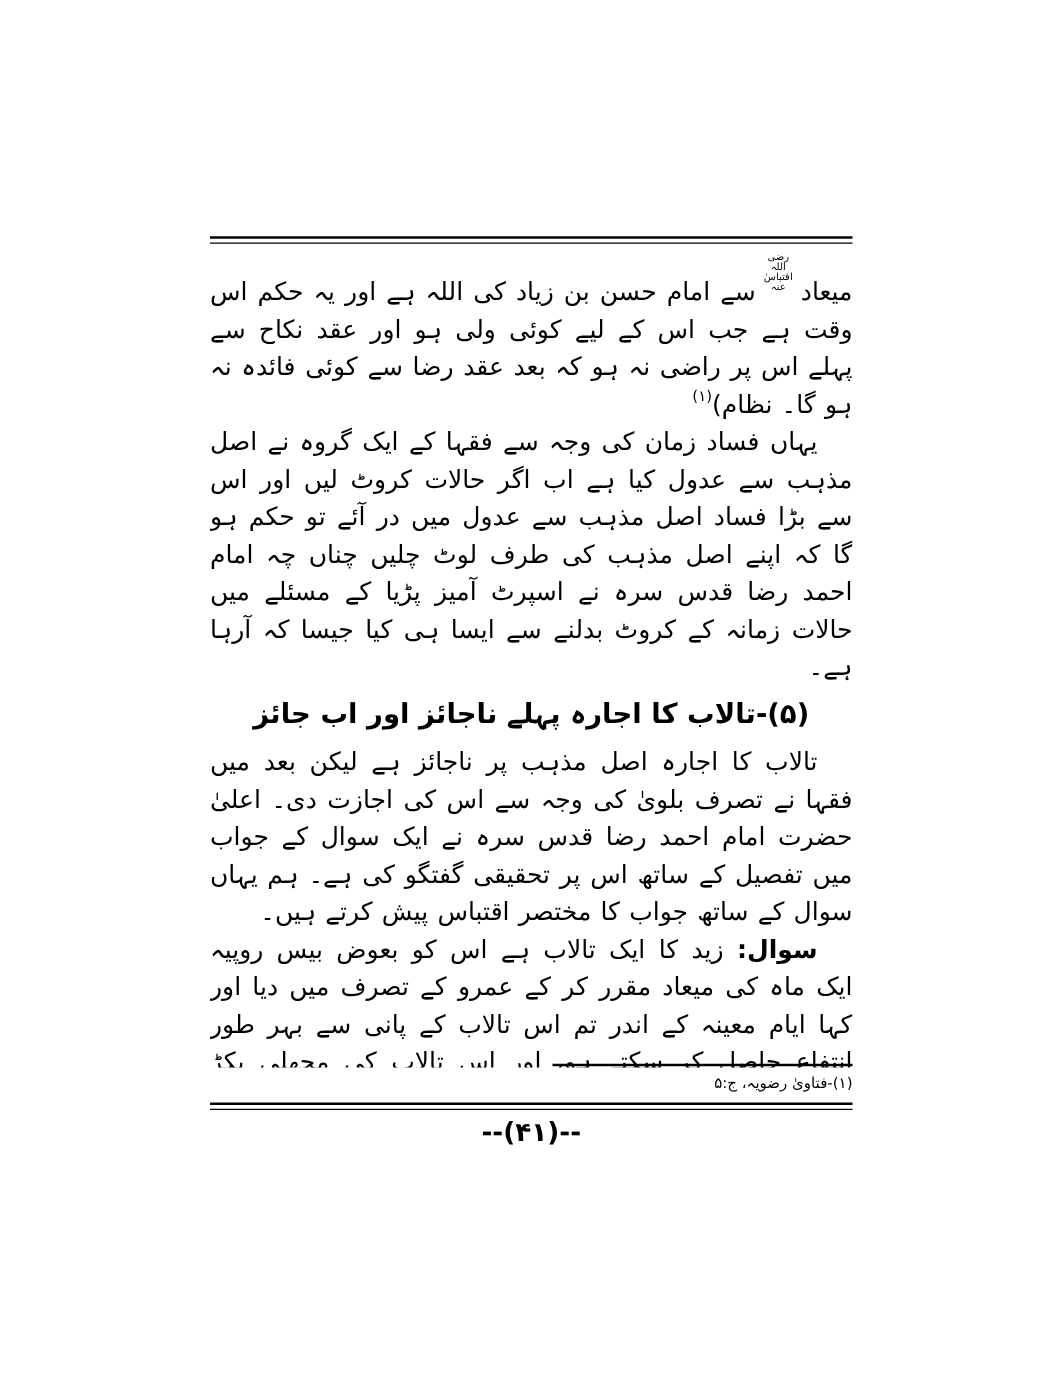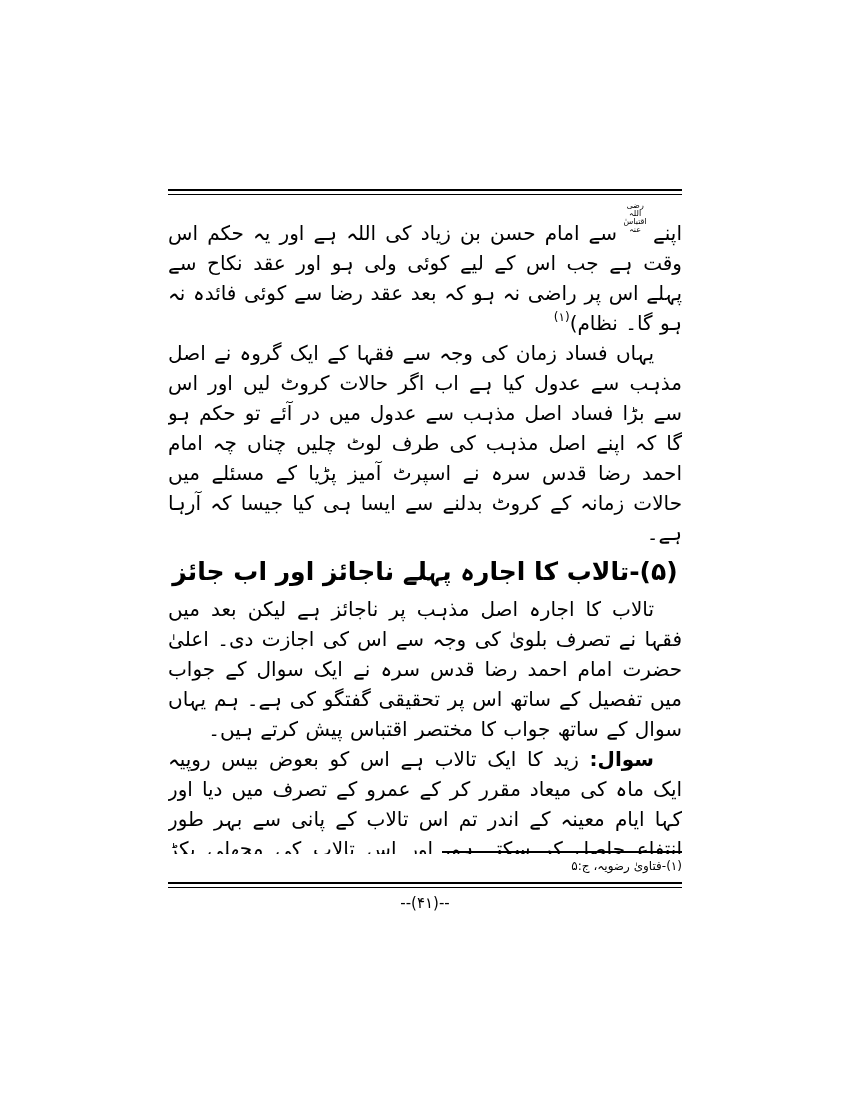--- a/index.html
+++ b/index.html
@@ -60,21 +60,21 @@
   }
   sup.fn-marker {
     font-size: 12px;
     line-height: 0;
     vertical-align: 9px;
   }
   .lead { font-weight: bold; }
   h2.section-heading {
     margin: 7px 0 5px 0;
     text-align: center;
-    font-size: 25px;
+    font-size: 22px;
     font-weight: bold;
     line-height: 34px;
   }
   .footer-block {
     position: absolute;
     top: 665px;
     left: 0;
     width: 514px;
     direction: rtl;
   }
@@ -85,36 +85,36 @@
   .footnote-text {
     font-size: 12px;
     line-height: 26px;
     text-align: right;
     padding-left: 4px;
   }
   .bottom-rule { margin-top: 3px; }
   .page-number {
     margin-top: 6px;
     text-align: center;
-    font-size: 15px;
-    font-weight: normal;
+    font-size: 21px;
+    font-weight: bold;
     direction: rtl;
   }
 </style>
 </head>
 <body>
 
 <div class="page">
   <div class="content">
 
     <div class="double-rule header-rule"></div>
 
     <div class="flow">
 
-      <p class="para"><span>اپنے</span><span class="honorific">رضی اللہ اقتباسٰ عنہ</span><span>سے امام حسن بن زیاد کی اللہ ہے اور یہ حکم اس وقت ہے جب اس کے لیے کوئی ولی ہو اور عقد نکاح سے پہلے اس پر راضی نہ ہو کہ بعد عقد رضا سے کوئی فائدہ نہ ہو گا۔ نظام)</span><sup class="fn-marker">(۱)</sup></p>
+      <p class="para"><span>میعاد</span><span class="honorific">رضی اللہ اقتباسٰ عنہ</span><span>سے امام حسن بن زیاد کی اللہ ہے اور یہ حکم اس وقت ہے جب اس کے لیے کوئی ولی ہو اور عقد نکاح سے پہلے اس پر راضی نہ ہو کہ بعد عقد رضا سے کوئی فائدہ نہ ہو گا۔ نظام)</span><sup class="fn-marker">(۱)</sup></p>
 
       <p class="para indent">یہاں فساد زمان کی وجہ سے فقہا کے ایک گروہ نے اصل مذہب سے عدول کیا ہے اب اگر حالات کروٹ لیں اور اس سے بڑا فساد اصل مذہب سے عدول میں در آئے تو حکم ہو گا کہ اپنے اصل مذہب کی طرف لوٹ چلیں چناں چہ امام احمد رضا قدس سرہ نے اسپرٹ آمیز پڑیا کے مسئلے میں حالات زمانہ کے کروٹ بدلنے سے ایسا ہی کیا جیسا کہ آرہا ہے۔</p>
 
       <h2 class="section-heading">(۵)-تالاب کا اجارہ پہلے ناجائز اور اب جائز</h2>
 
       <p class="para indent">تالاب کا اجارہ اصل مذہب پر ناجائز ہے لیکن بعد میں فقہا نے تصرف بلویٰ کی وجہ سے اس کی اجازت دی۔ اعلیٰ حضرت امام احمد رضا قدس سرہ نے ایک سوال کے جواب میں تفصیل کے ساتھ اس پر تحقیقی گفتگو کی ہے۔ ہم یہاں سوال کے ساتھ جواب کا مختصر اقتباس پیش کرتے ہیں۔</p>
 
       <p class="para indent"><strong class="lead">سوال:</strong> <span>زید کا ایک تالاب ہے اس کو بعوض بیس روپیہ ایک ماہ کی میعاد مقرر کر کے عمرو کے تصرف میں دیا اور کہا ایام معینہ کے اندر تم اس تالاب کے پانی سے بہر طور انتفاع حاصل کر سکتے ہو، اور اس تالاب کی مچھلی پکڑ سکتے ہو، یہ درست ہے یا نہیں؟</span></p>
 
     </div>

